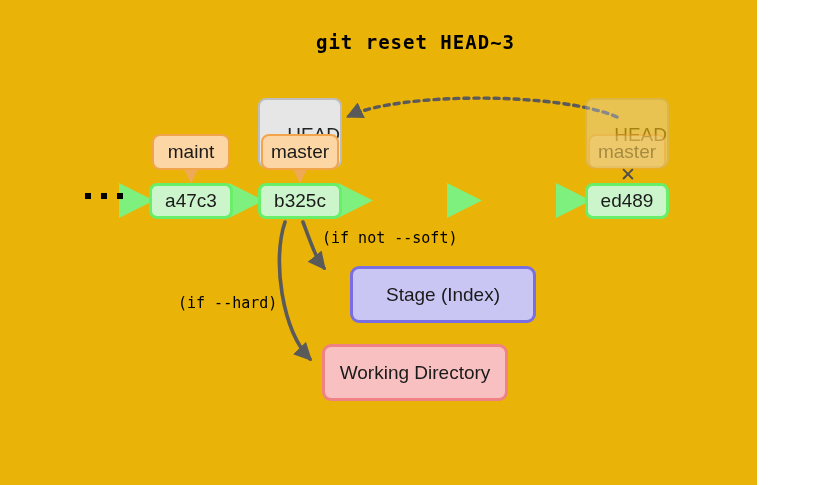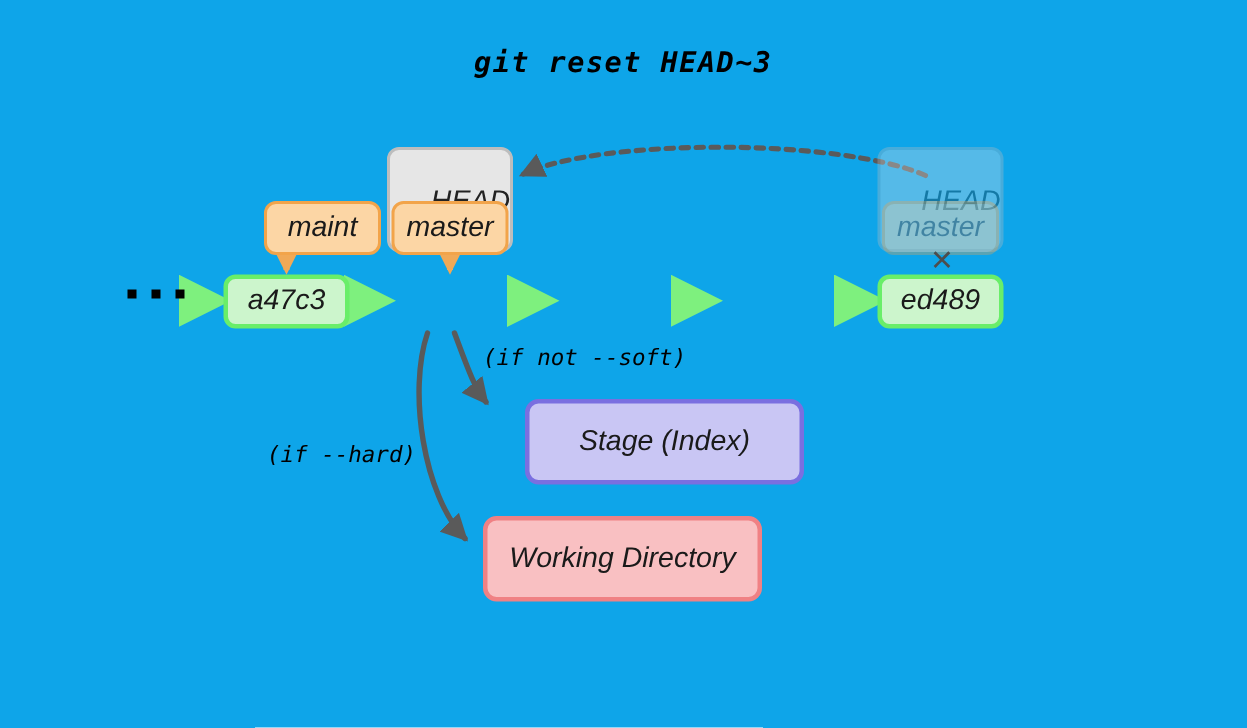--- a/index.html
+++ b/index.html
@@ -2,26 +2,25 @@
 <html><head>
 <meta charset="utf-8">
 <style>
   html, body {
     margin: 0;
     padding: 0;
     background: #ffffff;
   }
   #canvas {
     position: relative;
-    width: 831px;
+    width: 757px;
     height: 485px;
-    background: #0ea5e9;
+    background: #eab308;
     overflow: hidden;
     font-family: "Liberation Sans", sans-serif;
-    font-style: italic;
   }
   #svg-layer {
     position: absolute;
     left: 0;
     top: 0;
     width: 831px;
     height: 485px;
     pointer-events: none;
   }
 
@@ -196,33 +195,36 @@
 
   <div id="ellipsis">
     <i></i>
     <i></i>
     <i></i>
   </div>
 
   <div class="node commit" style="left:149px; top:183px;">
     <span>a47c3</span>
   </div>
+  <div class="node commit" style="left:258px; top:183px;">
+    <span>b325c</span>
+  </div>
   <div class="node commit" style="left:585px; top:183px;">
     <span>ed489</span>
   </div>
 
   <div class="node headbox" style="left:258px; top:98px;">
     <span class="headlabel">HEAD</span>
   </div>
 
   <div class="node headbox ghost" style="left:585px; top:98px;">
     <span class="headlabel">HEAD</span>
   </div>
 
-  <div class="node branch" style="left:152px; top:134px;margin-left:24px;">
+  <div class="node branch" style="left:152px; top:134px;">
     <span>maint</span>
   </div>
   <div class="node branch" style="left:261px; top:134px;">
     <span>master</span>
   </div>
   <div class="node branch ghost" style="left:588px; top:134px;">
     <span>master</span>
   </div>
 
   <div id="xmark">✕</div>

